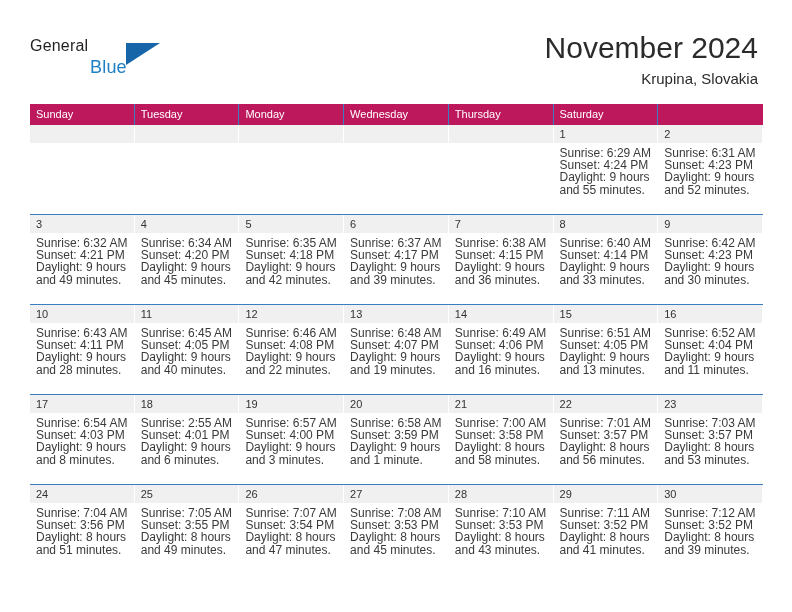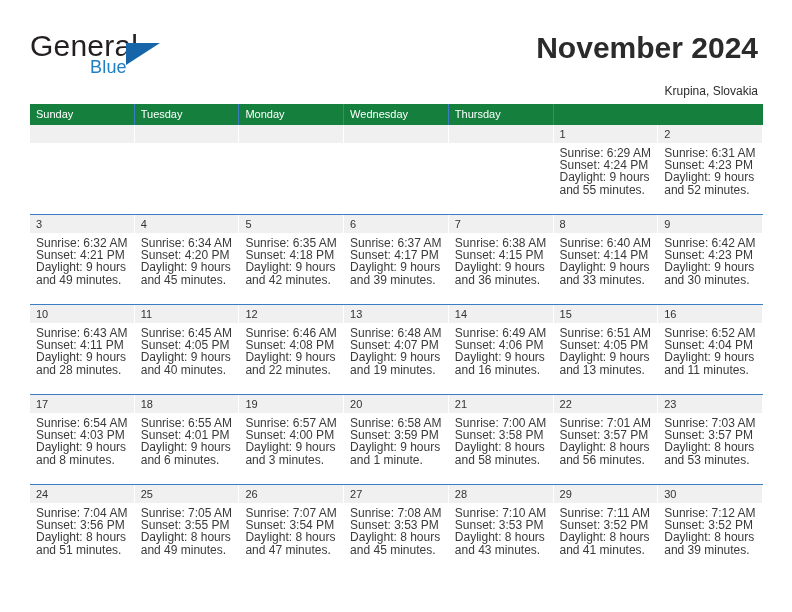--- a/index.html
+++ b/index.html
@@ -23,21 +23,21 @@
     width: 792px; height: 96px;
   }
   .brand {
     position: absolute;
     left: 30px; top: 34px;
     width: 190px; height: 52px;
   }
   .brand-general {
     position: absolute;
     left: 0; top: 0;
-    font-size: 30px;
+    font-size: 16px;
     color: #231f20;
     letter-spacing: 0.2px;
     line-height: 24px;
     white-space: nowrap;
   }
   .brand-blue {
     position: absolute;
     left: 60px; top: 21px;
     font-size: 18px;
     color: #1f7fc4;
@@ -56,43 +56,43 @@
   .title-block {
     position: absolute;
     right: 34px; top: 30px;
     text-align: right;
   }
   .month-title {
     font-size: 30px;
     color: #2b2b2b;
     line-height: 36px;
     white-space: nowrap;
-    font-weight: bold;
+    font-weight: normal;
     margin: 0;
   }
   .location-title {
-    font-size: 12px;
+    font-size: 15px;
     color: #2b2b2b;
     line-height: 22px;
-    margin-top: 14px;
+    margin-top: 2px;
     white-space: nowrap;
   }
 
   
   .calendar {
     position: absolute;
     left: 30px; top: 104px;
     width: 733px;
   }
   .cal-row {
     display: flex;
     width: 100%;
   }
   .cal-head {
-    background: #15803d;
+    background: #be185d;
     height: 21px;
   }
   .cal-head .cell {
     color: #ffffff;
     font-size: 11px;
     line-height: 21px;
     padding-left: 6px;
     border-right: 1px solid #3c7cc0;
   }
   .cell {
@@ -154,20 +154,21 @@
   </div>
 
   <div class="calendar">
 
     <div class="cal-row cal-head">
       <div class="cell">Sunday</div>
       <div class="cell">Tuesday</div>
       <div class="cell">Monday</div>
       <div class="cell">Wednesday</div>
       <div class="cell">Thursday</div>
+      <div class="cell">Saturday</div>
     </div>
 
     <div id="weeks-container">
         <div class="cal-row week">
           <div class="cell day-cell empty">
             <div class="daynum-band"></div>
           </div>
           <div class="cell day-cell empty">
             <div class="daynum-band"></div>
           </div>
@@ -335,21 +336,21 @@
             <div class="info">
               <div>Sunrise: 6:54 AM</div>
               <div>Sunset: 4:03 PM</div>
               <div>Daylight: 9 hours</div>
               <div>and 8 minutes.</div>
             </div>
           </div>
           <div class="cell day-cell">
             <div class="daynum-band">18</div>
             <div class="info">
-              <div>Sunrise: 6:55 AM</div>
+              <div>Sunrise: 2:55 AM</div>
               <div>Sunset: 4:01 PM</div>
               <div>Daylight: 9 hours</div>
               <div>and 6 minutes.</div>
             </div>
           </div>
           <div class="cell day-cell">
             <div class="daynum-band">19</div>
             <div class="info">
               <div>Sunrise: 6:57 AM</div>
               <div>Sunset: 4:00 PM</div>

